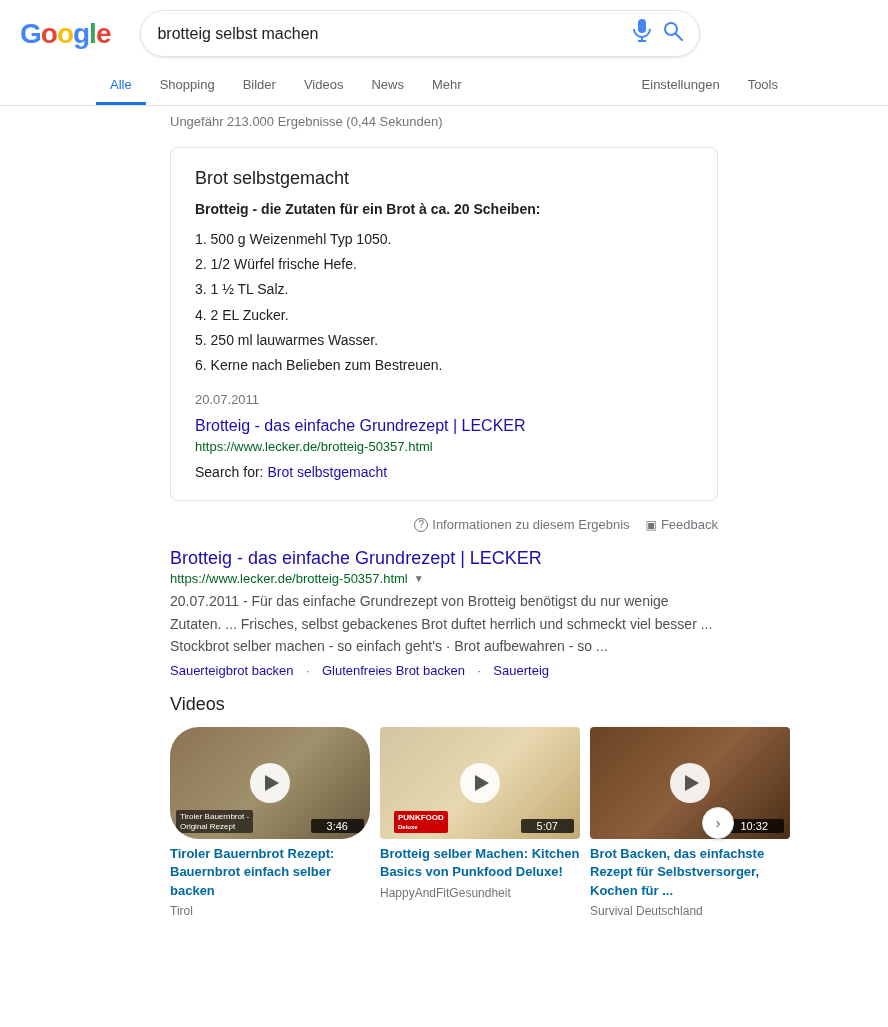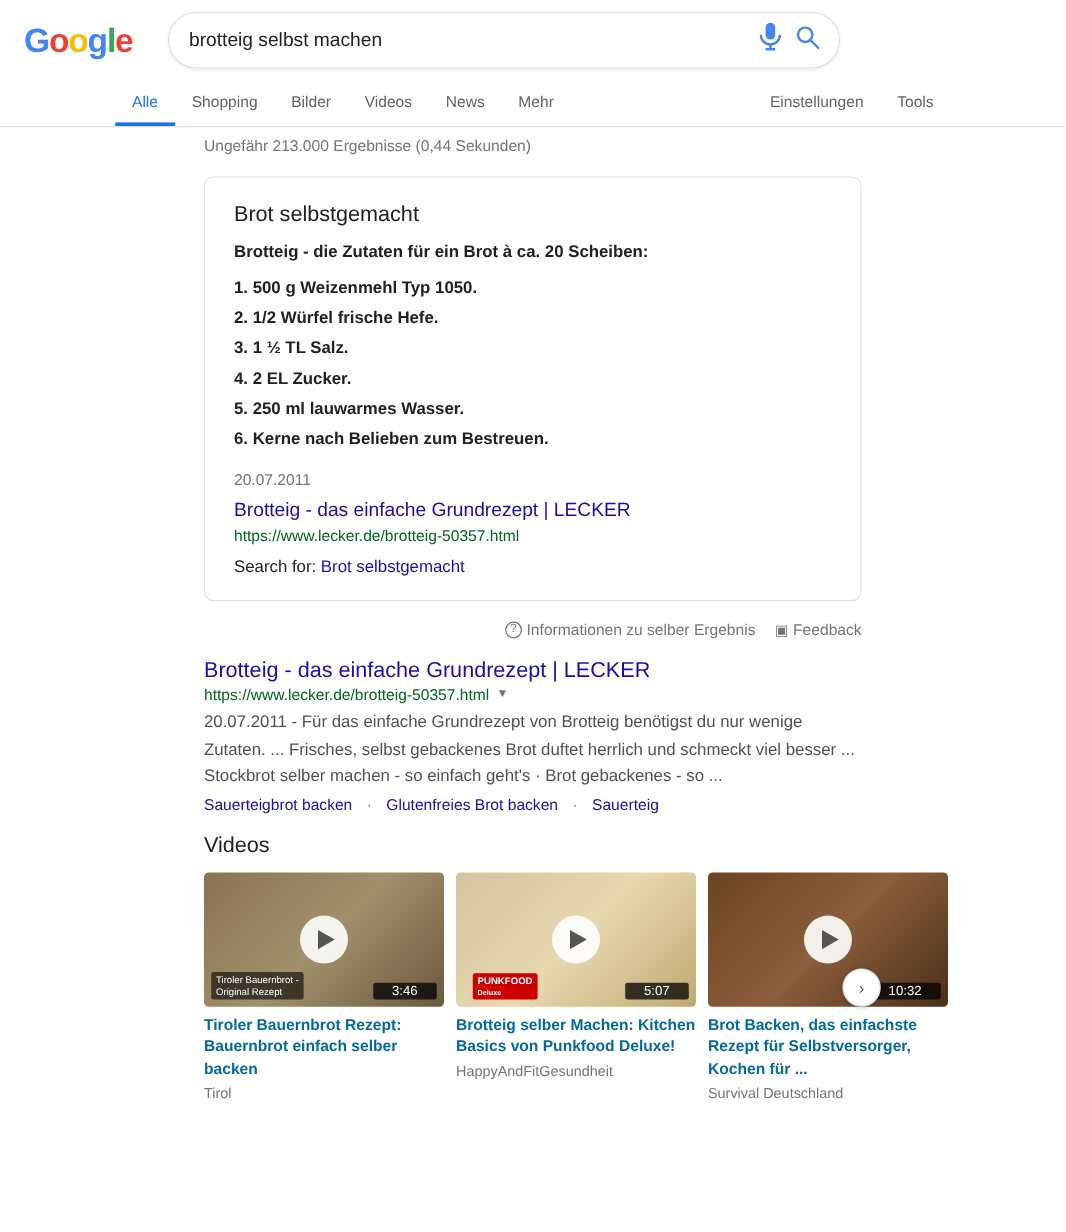--- a/index.html
+++ b/index.html
@@ -27,21 +27,21 @@
     .nav-right { display: flex; gap: 0; }
 
     
     .results-count { padding: 8px 0 8px 170px; font-size: 13px; color: #70757a; }
 
     
     .featured-snippet { margin: 10px 170px 10px; border: 1px solid #dfe1e5; border-radius: 8px; padding: 20px 24px; background: #fff; }
     .snippet-title { font-size: 18px; font-weight: normal; color: #202124; margin-bottom: 12px; }
     .snippet-subtitle { font-size: 14px; font-weight: bold; color: #202124; margin-bottom: 10px; }
     .snippet-list { list-style: none; padding: 0; margin-bottom: 14px; }
-    .snippet-list li { font-size: 14px; color: #202124; line-height: 1.8; font-weight: bold; }
+    .snippet-list li { font-size: 14px; color: #202124; line-height: 1.8; }
     .snippet-date { font-size: 13px; color: #70757a; margin-bottom: 10px; }
     .snippet-link-title { font-size: 16px; color: #1a0dab; cursor: pointer; text-decoration: none; margin-bottom: 4px; display: block; }
     .snippet-url { font-size: 13px; color: #006621; margin-bottom: 10px; }
     .snippet-search-for { font-size: 14px; color: #202124; }
     .snippet-search-for a { color: #1a0dab; cursor: pointer; text-decoration: none; }
 
     
     .snippet-footer { display: flex; justify-content: flex-end; align-items: center; gap: 16px; padding: 6px 170px 4px; font-size: 13px; color: #70757a; }
     .snippet-footer-item { display: flex; align-items: center; gap: 4px; cursor: pointer; }
 
@@ -64,21 +64,21 @@
     .video-card { flex: 0 0 200px; cursor: pointer; }
     .video-thumb { width: 200px; height: 112px; background: #333; border-radius: 4px; position: relative; overflow: hidden; display: flex; align-items: center; justify-content: center; }
     .video-play { width: 40px; height: 40px; background: rgba(255,255,255,0.9); border-radius: 50%; display: flex; align-items: center; justify-content: center; }
     .video-play::after { content: ''; border-left: 14px solid #555; border-top: 8px solid transparent; border-bottom: 8px solid transparent; margin-left: 3px; }
     .video-duration { position: absolute; bottom: 6px; right: 6px; background: rgba(0,0,0,0.75); color: #fff; font-size: 11px; padding: 1px 16px; border-radius: 2px; }
     .video-label { position: absolute; bottom: 6px; left: 6px; background: rgba(0,0,0,0.6); color: #fff; font-size: 9px; padding: 2px 4px; border-radius: 2px; }
     .video-source-logo { position: absolute; bottom: 6px; left: 6px; }
     .video-title { font-size: 13px; color: #0369a1; margin-top: 6px; line-height: 1.4; font-weight: bold; }
     .video-channel { font-size: 12px; color: #70757a; margin-top: 4px; }
 
-    .video-thumb-1 { background: linear-gradient(135deg, #8B7355 0%, #A0906B 50%, #6B5A3E 100%); }
+    .video-thumb-1 { background: linear-gradient(135deg, #8B7355 0%, #A0906B 50%, #6B5A3E 100%); border-radius: 29px; }
     .video-thumb-2 { background: linear-gradient(135deg, #D4C4A0 0%, #E8D8B0 50%, #C0A870 100%); }
     .video-thumb-3 { background: linear-gradient(135deg, #6B4423 0%, #8B5E3C 50%, #4A2F18 100%); text-align: center; }
 
     .videos-nav-arrow { position: absolute; right: -16px; top: 50%; transform: translateY(-50%); width: 32px; height: 32px; background: #fff; border: 1px solid #dfe1e5; border-radius: 50%; display: flex; align-items: center; justify-content: center; cursor: pointer; box-shadow: 0 1px 3px rgba(0,0,0,0.2); font-size: 14px; color: #555; }
   </style>
 </head>
 <body>
 
 <div class="header">
   <div class="google-logo">
@@ -142,36 +142,36 @@
   <div class="snippet-url">https://www.lecker.de/brotteig-50357.html</div>
   <div class="snippet-search-for">
     <span>Search for:</span>
     <a>Brot selbstgemacht</a>
   </div>
 </div>
 
 <div class="snippet-footer">
   <div class="snippet-footer-item">
     <span style="width:14px;height:14px;border-radius:50%;border:1px solid #70757a;display:inline-flex;align-items:center;justify-content:center;font-size:10px;color:#70757a;">?</span>
-    <span>Informationen zu selber Ergebnis</span>
+    <span>Informationen zu diesem Ergebnis</span>
   </div>
   <div class="snippet-footer-item">
     <span style="font-size:12px;color:#70757a;">▣</span>
     <span>Feedback</span>
   </div>
 </div>
 
 <div class="result">
   <a class="result-title">Brotteig - das einfache Grundrezept | LECKER</a>
   <div class="result-url-row">
     <span class="result-url">https://www.lecker.de/brotteig-50357.html</span>
     <span class="result-dropdown">▼</span>
   </div>
   <div class="result-snippet">
-    <span>20.07.2011</span> - <span>Für das einfache Grundrezept von Brotteig benötigst du nur wenige Zutaten. ... Frisches, selbst gebackenes Brot duftet herrlich und schmeckt viel besser ...</span> <strong>Stockbrot selber machen</strong><span> - so einfach geht's · Brot gebackenes - so ...</span>
+    <span>20.07.2011</span> - <span>Für das einfache Grundrezept von Brotteig benötigst du nur wenige Zutaten. ... Frisches, selbst gebackenes Brot duftet herrlich und schmeckt viel besser ...</span> <strong>Stockbrot selber machen</strong><span> - so einfach geht's · Brot aufbewahren - so ...</span>
   </div>
   <div class="result-sub-links">
     <a>Sauerteigbrot backen</a>
     <span>·</span>
     <a>Glutenfreies Brot backen</a>
     <span>·</span>
     <a>Sauerteig</a>
   </div>
 </div>
 

